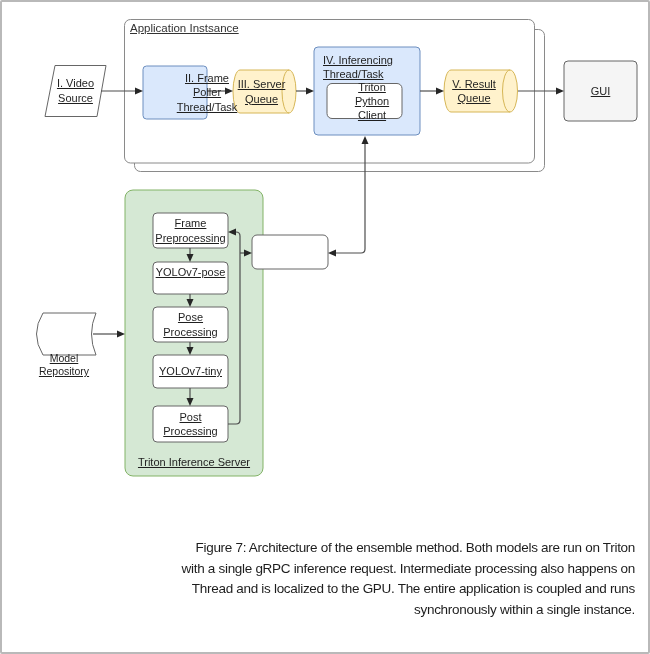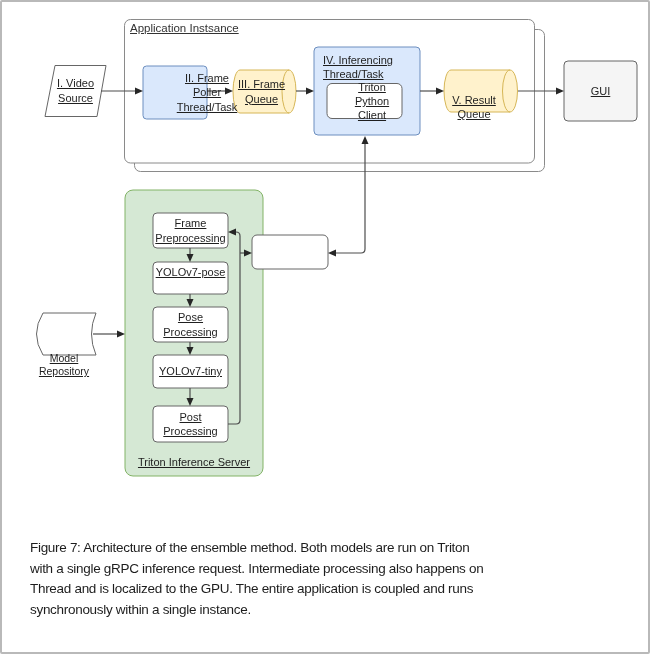--- a/index.html
+++ b/index.html
@@ -22,21 +22,21 @@
     white-space:pre-line;
     font-size:11px;line-height:1.28;color:#1f1f1f;
     pointer-events:none;
     text-decoration:underline;
   }
   .lbl.tl{display:block;text-align:left;}
   .caption{
     position:absolute;left:28px;top:536px;width:605px;
     color:#1d1d1d;font-size:13.5px;letter-spacing:-0.3px;
   }
-  .caption .cap-line{white-space:nowrap;line-height:20.6px;}
+  .caption .cap-line{white-space:nowrap;line-height:20.6px;text-align:right;}
 </style>
 </head>
 <body>
 
 <div class="page">
   <div class="diagram">
 
     <svg width="650" height="530" viewBox="0 0 650 530">
 
       <rect x="132.5" y="27.5" width="410" height="142" rx="6" fill="#ffffff" stroke="#8a8a8a" stroke-width="1"></rect>
@@ -131,27 +131,27 @@
         </g>
       </g>
     </svg>
 
     <div class="lbl tl" style="left:128px;top:19px;width:190px;height:14px;color:#333;font-size:11.5px;">Application Instsance</div>
     <div class="lbl" style="left:43px;top:63px;width:61px;height:51px;">I. Video
 Source</div>
     <div class="lbl" style="left:141px;top:64px;width:64px;height:53px;padding-left:32px;">II. Frame
 Poller
 Thread/Task</div>
-    <div class="lbl" style="left:231px;top:68px;width:57px;height:43px;">III. Frame
+    <div class="lbl" style="left:231px;top:68px;width:57px;height:43px;">III. Server
 Queue</div>
     <div class="lbl tl" style="left:321px;top:51px;width:96px;height:30px;">IV. Inferencing
 Thread/Task</div>
     <div class="lbl" style="left:339px;top:81px;width:62px;height:36px;">Triton Python
 Client</div>
-    <div class="lbl" style="left:442px;top:84px;width:60px;height:42px;">V. Result
+    <div class="lbl" style="left:442px;top:68px;width:60px;height:42px;">V. Result
 Queue</div>
     <div class="lbl" style="left:562px;top:59px;width:73px;height:60px;">GUI</div>
 
     <div class="lbl" style="left:151px;top:211px;width:75px;height:35px;">Frame
 Preprocessing</div>
     <div class="lbl" style="left:151px;top:260px;width:75px;height:20px;">YOLOv7-pose</div>
     <div class="lbl" style="left:151px;top:305px;width:75px;height:35px;">Pose
 Processing</div>
     <div class="lbl" style="left:151px;top:353px;width:75px;height:33px;">YOLOv7-tiny</div>
     <div class="lbl" style="left:151px;top:404px;width:75px;height:36px;">Post

